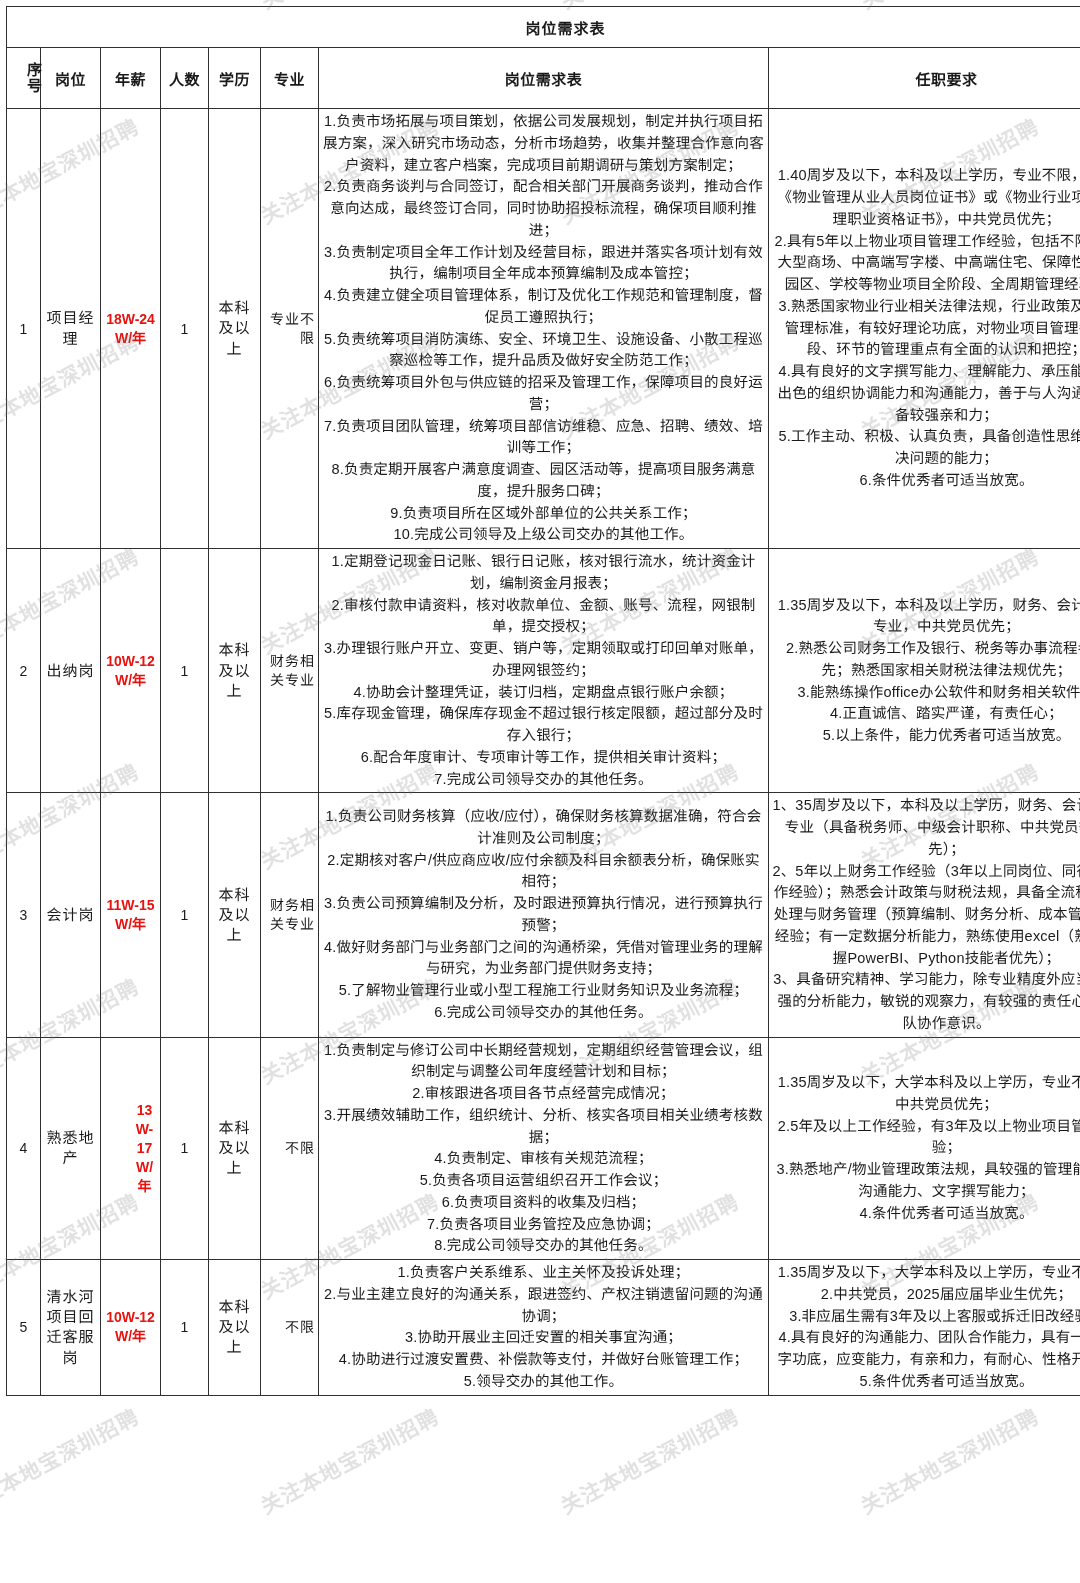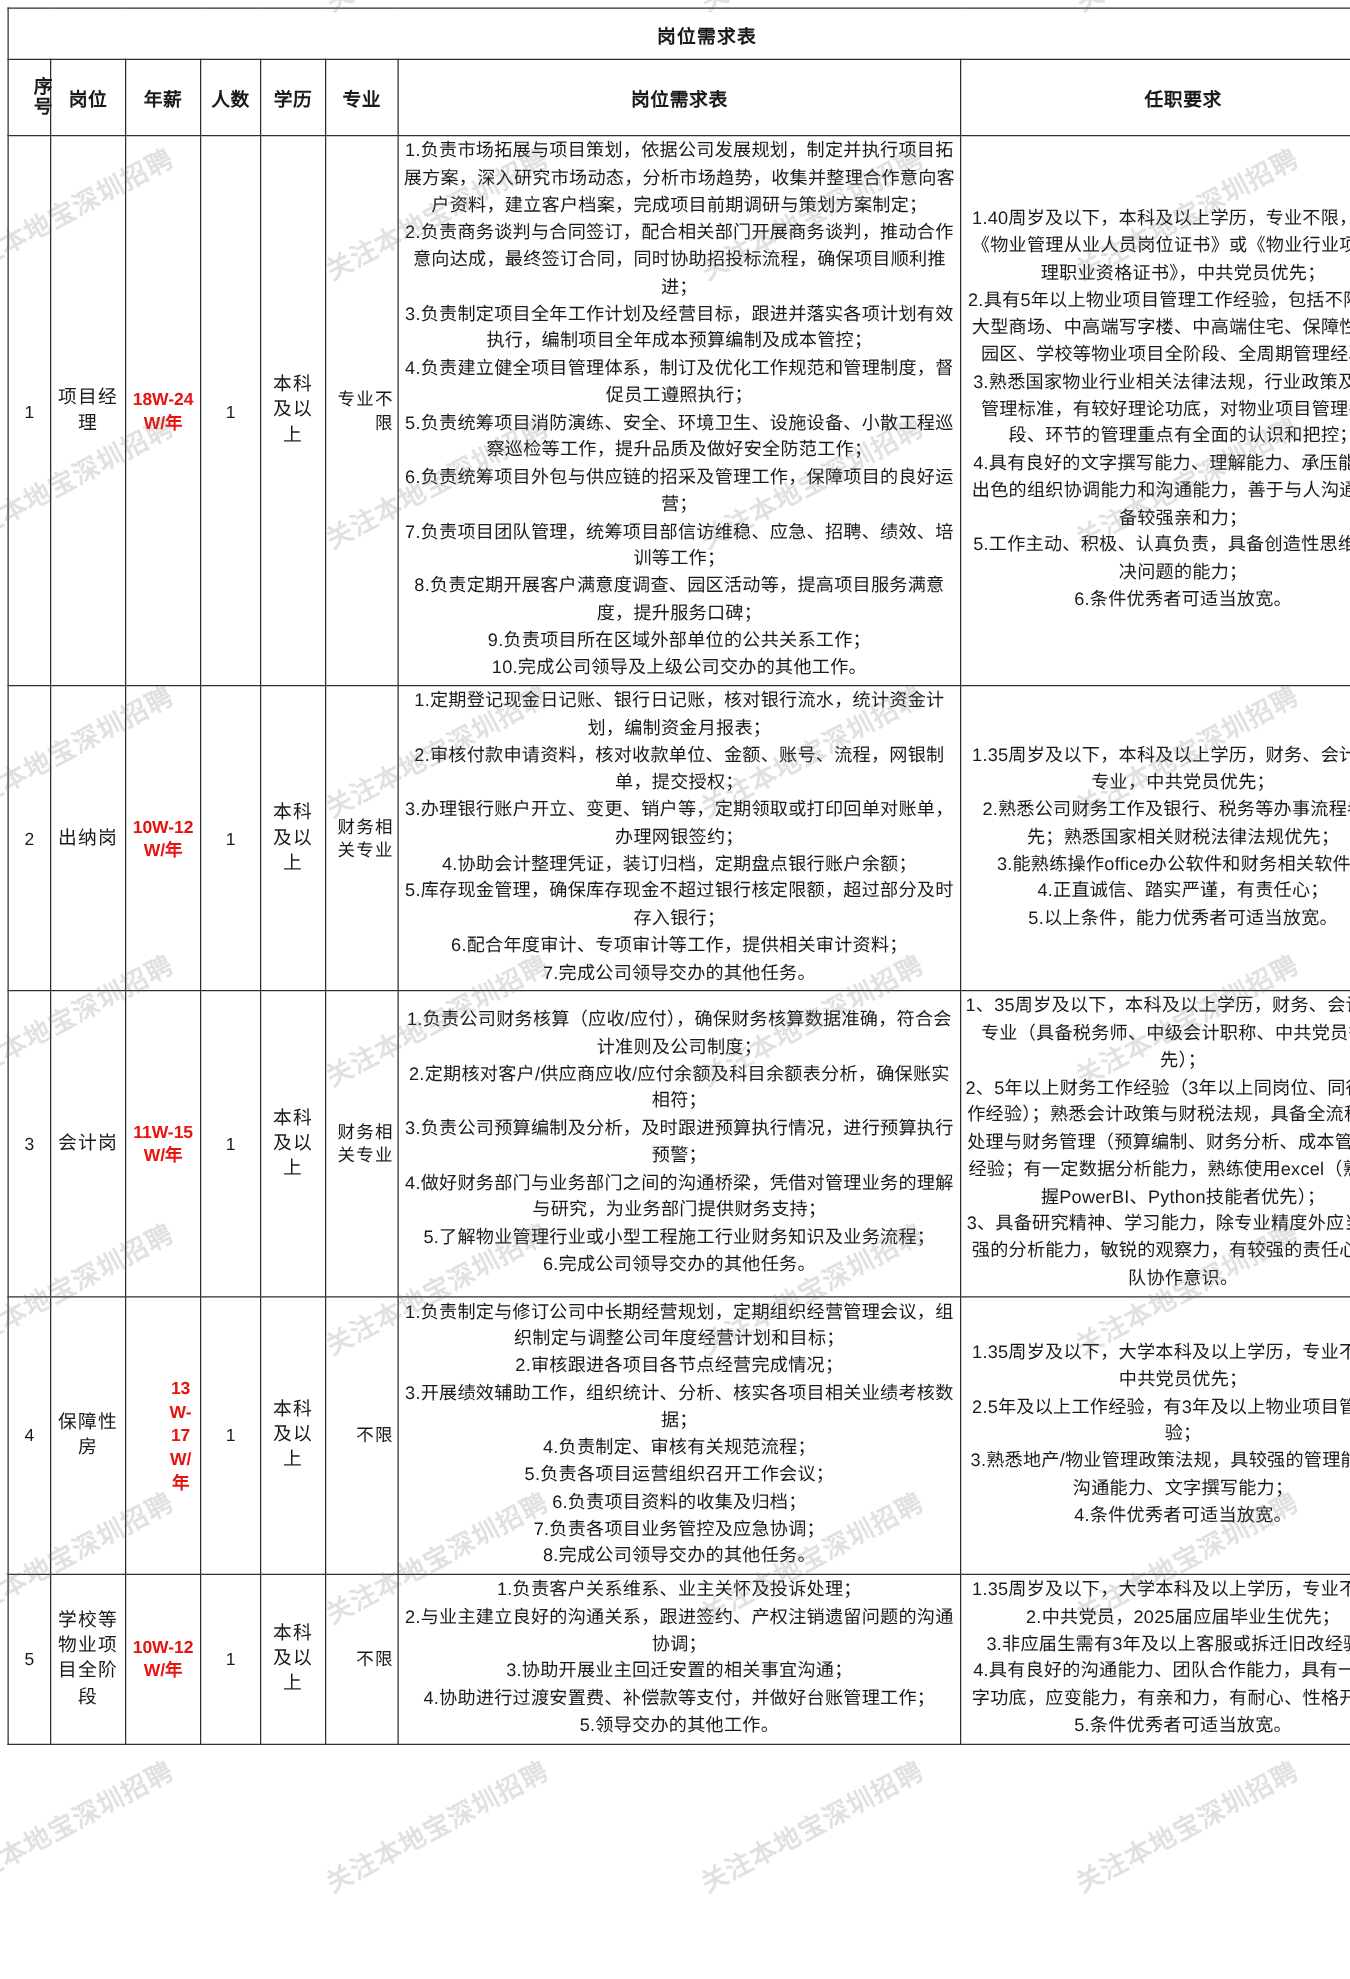--- a/index.html
+++ b/index.html
@@ -218,41 +218,41 @@
 3.负责公司预算编制及分析，及时跟进预算执行情况，进行预算执行预警；
 4.做好财务部门与业务部门之间的沟通桥梁，凭借对管理业务的理解与研究，为业务部门提供财务支持；
 5.了解物业管理行业或小型工程施工行业财务知识及业务流程；
 6.完成公司领导交办的其他任务。</td>
           <td class="req-cell">1、35周岁及以下，本科及以上学历，财务、会计相关专业（具备税务师、中级会计职称、中共党员等优先）；
 2、5年以上财务工作经验（3年以上同岗位、同行业工作经验）；熟悉会计政策与财税法规，具备全流程财务处理与财务管理（预算编制、财务分析、成本管控等）经验；有一定数据分析能力，熟练使用excel（熟练掌握PowerBI、Python技能者优先）；
 3、具备研究精神、学习能力，除专业精度外应当有较强的分析能力，敏锐的观察力，有较强的责任心和团队协作意识。</td>
         </tr>
         <tr>
           <td class="num-cell">4</td>
-          <td class="post-cell">保障性房</td>
+          <td class="post-cell">熟悉地产</td>
           <td class="salary-cell" style="color: rgb(232, 18, 14); padding-left: 31px;">13W-17W/年</td>
           <td class="count-cell">1</td>
           <td class="edu-cell">本科及以上</td>
           <td class="major-cell">不限</td>
           <td class="duty-cell">1.负责制定与修订公司中长期经营规划，定期组织经营管理会议，组织制定与调整公司年度经营计划和目标；
 2.审核跟进各项目各节点经营完成情况；
 3.开展绩效辅助工作，组织统计、分析、核实各项目相关业绩考核数据；
 4.负责制定、审核有关规范流程；
 5.负责各项目运营组织召开工作会议；
 6.负责项目资料的收集及归档；
 7.负责各项目业务管控及应急协调；
 8.完成公司领导交办的其他任务。</td>
           <td class="req-cell">1.35周岁及以下，大学本科及以上学历，专业不限，中共党员优先；
 2.5年及以上工作经验，有3年及以上物业项目管理经验；
 3.熟悉地产/物业管理政策法规，具较强的管理能力、沟通能力、文字撰写能力；
 4.条件优秀者可适当放宽。</td>
         </tr>
         <tr>
           <td class="num-cell">5</td>
-          <td class="post-cell">学校等物业项目全阶段</td>
+          <td class="post-cell">清水河项目回迁客服岗</td>
           <td class="salary-cell" style="color: rgb(232, 18, 14);">10W-12W/年</td>
           <td class="count-cell">1</td>
           <td class="edu-cell">本科及以上</td>
           <td class="major-cell">不限</td>
           <td class="duty-cell">1.负责客户关系维系、业主关怀及投诉处理；
 2.与业主建立良好的沟通关系，跟进签约、产权注销遗留问题的沟通协调；
 3.协助开展业主回迁安置的相关事宜沟通；
 4.协助进行过渡安置费、补偿款等支付，并做好台账管理工作；
 5.领导交办的其他工作。</td>
           <td class="req-cell">1.35周岁及以下，大学本科及以上学历，专业不限；

